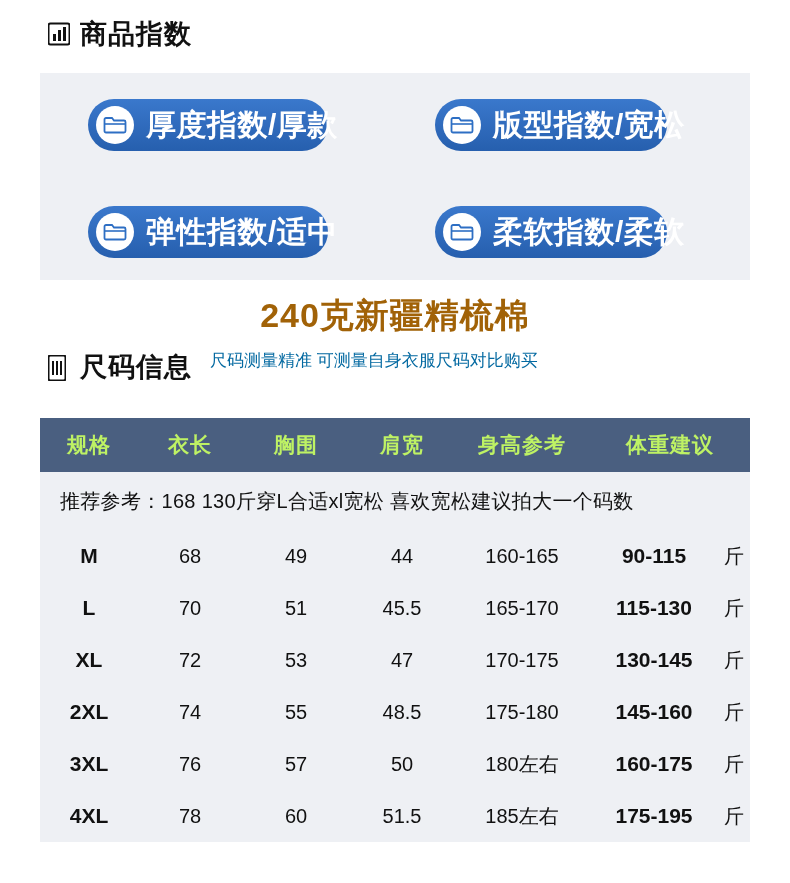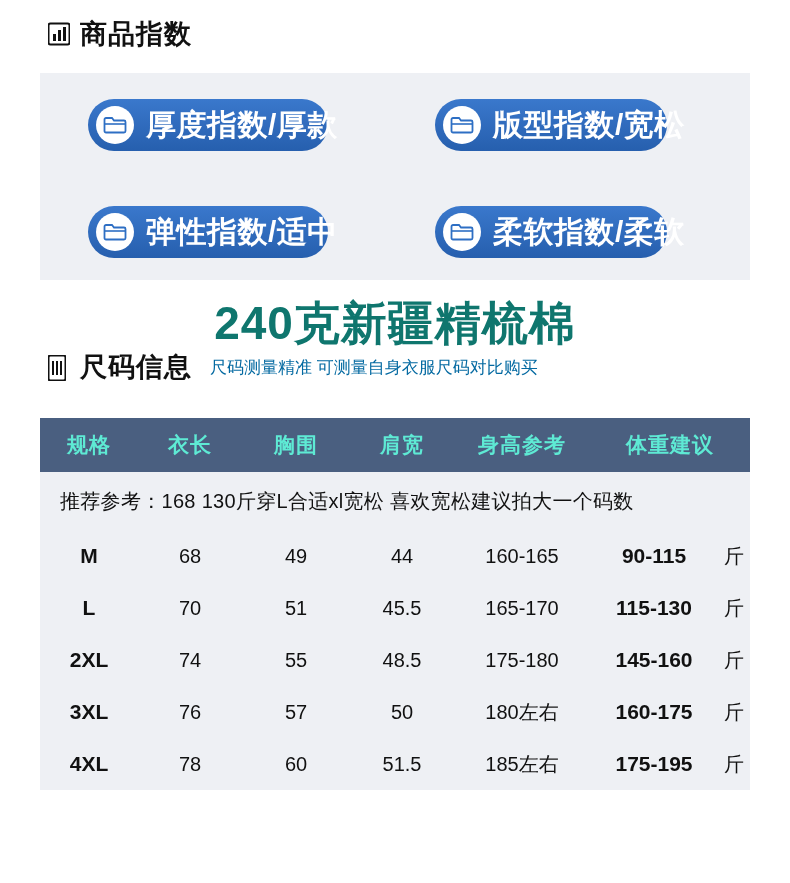--- a/index.html
+++ b/index.html
@@ -88,33 +88,33 @@
   #pill-2 { left: 48px;  top: 133px; width: 240px; }
   #pill-3 { left: 395px; top: 133px; width: 232px; }
 
   
   .weight-line {
     position: absolute;
     left: 0;
     top: 293px;
     width: 790px;
     text-align: center;
-    font-size: 46px;
+    font-size: 34px;
     font-weight: bold;
     letter-spacing: 1px;
-    color: #0f766e;
+    color: #a16207;
   }
 
   
   #size-head {
     position: absolute;
     left: 48px;
     top: 349px;
     display: flex;
-    align-items: center;
+    align-items: flex-start;
     gap: 10px;
   }
   #size-head .head-icon { align-self: center; }
   .sub-note {
     font-size: 17px;
     color: #0369a1;
     margin-left: 8px;
     white-space: nowrap;
   }
 
@@ -122,21 +122,21 @@
   .size-table {
     position: absolute;
     left: 40px;
     top: 418px;
     width: 710px;
     border-collapse: collapse;
     table-layout: fixed;
   }
   .size-table th {
     background: #4a5f80;
-    color: #5eead4;
+    color: #bef264;
     font-size: 21px;
     font-weight: bold;
     height: 52px;
     letter-spacing: 1px;
   }
   .size-table td {
     background: #eef0f4;
     text-align: center;
     font-size: 20px;
     height: 50px;
@@ -286,20 +286,29 @@
       <tr>
         <td class="spec">L</td>
         <td>70</td>
         <td>51</td>
         <td>45.5</td>
         <td>165-170</td>
         <td class="weight">115-130</td>
         <td class="unit-cell">斤</td>
       </tr>
 
+      <tr>
+        <td class="spec">XL</td>
+        <td>72</td>
+        <td>53</td>
+        <td>47</td>
+        <td>170-175</td>
+        <td class="weight">130-145</td>
+        <td class="unit-cell">斤</td>
+      </tr>
 
       <tr>
         <td class="spec">2XL</td>
         <td>74</td>
         <td>55</td>
         <td>48.5</td>
         <td>175-180</td>
         <td class="weight">145-160</td>
         <td class="unit-cell">斤</td>
       </tr>

